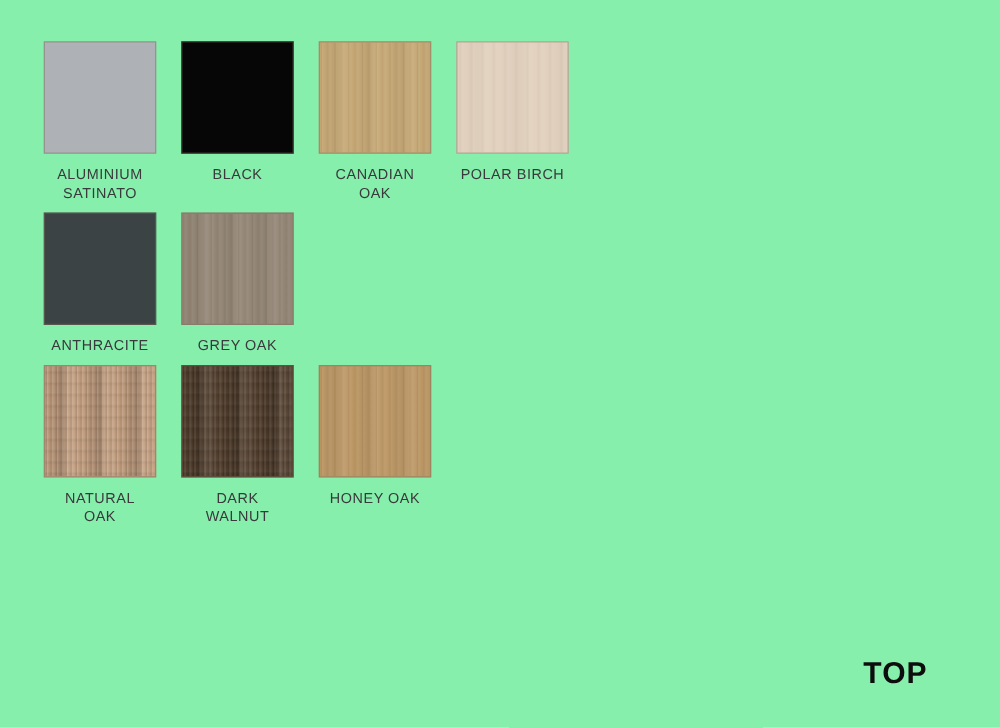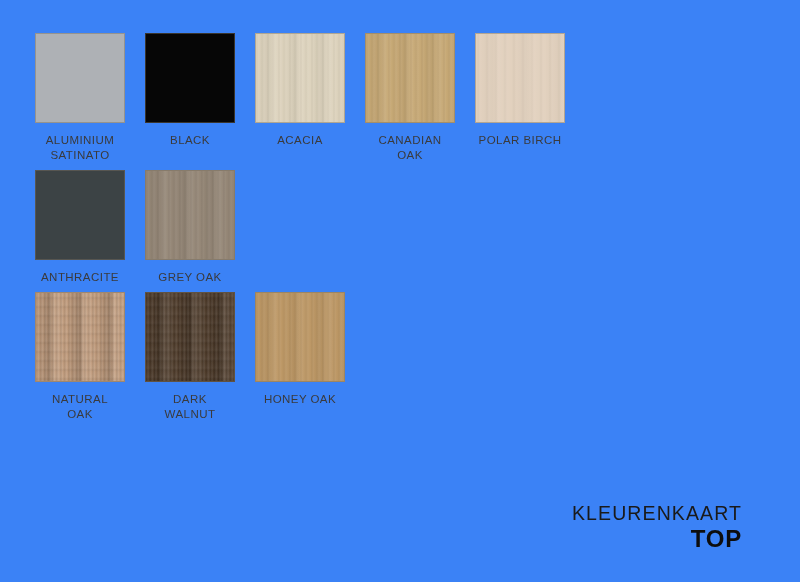--- a/index.html
+++ b/index.html
@@ -13,21 +13,21 @@
     background: #ffffff;
     font-family: "Liberation Sans", sans-serif;
     overflow: hidden;
     position: relative;
   }
 
   #page {
     position: relative;
     width: 800px;
     height: 582px;
-    background: #3b82f6;
+    background: #86efac;
   }
 
   
   #swatch-grid {
     position: absolute;
     left: 35px;
     top: 33px;
     width: 640px;
   }
 
@@ -167,26 +167,20 @@
           <div class="swatch-label">ALUMINIUM
 SATINATO</div>
         </div>
         <div class="swatch-cell">
           <div class="swatch-chip" style="background: rgb(6, 6, 6);">
             <div class="grain none"></div>
           </div>
           <div class="swatch-label">BLACK</div>
         </div>
         <div class="swatch-cell">
-          <div class="swatch-chip" style="background: rgb(221, 211, 189);">
-            <div class="grain vert"></div>
-          </div>
-          <div class="swatch-label">ACACIA</div>
-        </div>
-        <div class="swatch-cell">
           <div class="swatch-chip" style="background: rgb(198, 168, 117);">
             <div class="grain vert"></div>
           </div>
           <div class="swatch-label">CANADIAN
 OAK</div>
         </div>
         <div class="swatch-cell">
           <div class="swatch-chip" style="background: rgb(226, 209, 190);">
             <div class="grain subtle"></div>
           </div>
@@ -225,17 +219,16 @@
         <div class="swatch-cell">
           <div class="swatch-chip" style="background: rgb(188, 151, 101);">
             <div class="grain vert"></div>
           </div>
           <div class="swatch-label">HONEY OAK</div>
         </div>
       </div>
     </div>
 
   <div id="footer-title">
-    <div class="line1">KLEURENKAART</div>
     <div class="line2">TOP</div>
   </div>
 
 </div>
 
 </body></html>

